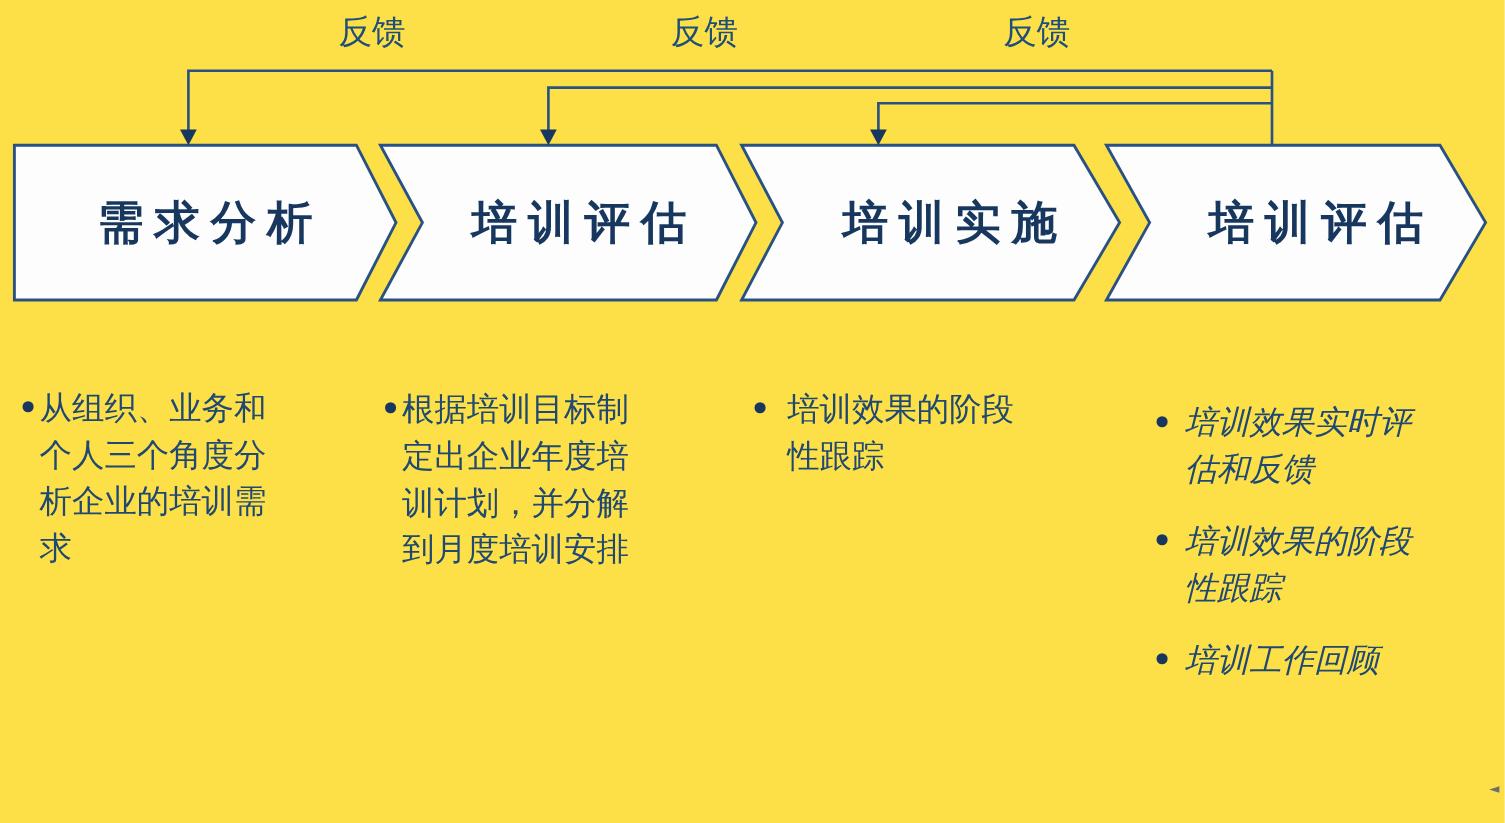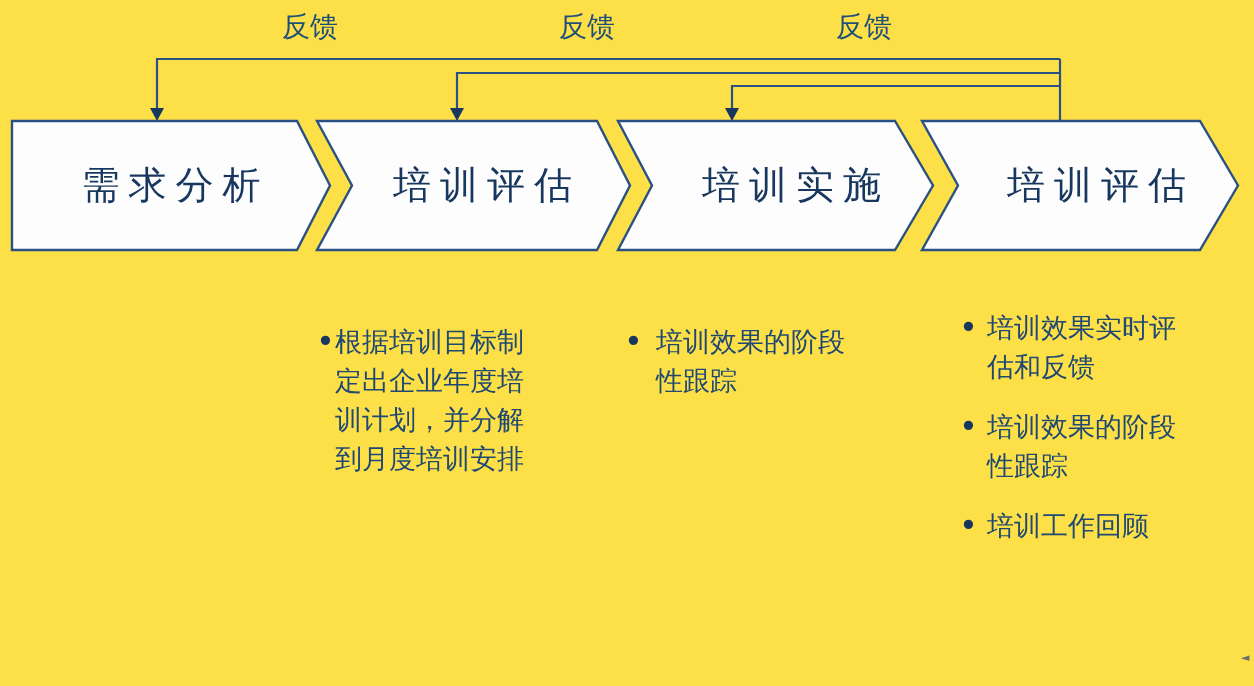--- a/index.html
+++ b/index.html
@@ -8,21 +8,21 @@
     width:1254px;height:686px;
     background:#fde047;
     overflow:hidden;
     font-family:"DejaVu Sans", sans-serif;
   }
   #flow-svg{position:absolute;left:0;top:0;}
   .stage-title{
     position:absolute;
     top:121px;height:129px;
     display:flex;align-items:center;justify-content:center;
-    font-size:38px;font-weight:normal;color:#17375e;
+    font-size:38px;font-weight:bold;color:#17375e;
     letter-spacing:9px;text-indent:9px;
     white-space:nowrap;
   }
   .feedback-label{
     position:absolute;top:8px;width:80px;
     text-align:center;
     font-size:28px;color:#1f4e79;
     white-space:nowrap;
   }
   .bullet-col{
@@ -40,21 +40,21 @@
     font-size:32px;line-height:39px;color:#17375e;
   }
   .bullet-col li.small-bullet::before{
     font-size:21px;left:0;
   }
   .bullet-col.wide-gap li{padding-left:30px;}
   .bullet-col.mid-gap li{padding-left:26px;}
   #col1{left:16px;top:321px;width:214px;}
   #col2{left:318px;top:322px;width:216px;}
   #col3{left:626px;top:322px;width:232px;}
-  #col4{left:961px;top:308px;width:228px;}
+  #col4{left:961px;top:333px;width:228px;font-style:italic;}
   #corner-mark{
     position:absolute;left:1241px;top:649px;
     font-size:11px;color:#6f6f6f;line-height:18px;
   }
 </style>
 </head>
 <body>
 
 <div id="page">
 
@@ -82,20 +82,23 @@
 
   <div class="feedback-label" style="left:270px;">反馈</div>
   <div class="feedback-label" style="left:547px;">反馈</div>
   <div class="feedback-label" style="left:824px;">反馈</div>
 
   <div class="stage-title" style="left:12px;width:318px;">需求分析</div>
   <div class="stage-title" style="left:335px;width:295px;">培训评估</div>
   <div class="stage-title" style="left:650px;width:283px;">培训实施</div>
   <div class="stage-title" style="left:955px;width:283px;">培训评估</div>
 
+  <ul id="col1" class="bullet-col">
+    <li>从组织、业务和个人三个角度分析企业的培训需求</li>
+  </ul>
 
   <ul id="col2" class="bullet-col">
     <li>根据培训目标制定出企业年度培训计划，并分解到月度培训安排</li>
   </ul>
 
   <ul id="col3" class="bullet-col wide-gap">
     <li>培训效果的阶段性跟踪</li>
   </ul>
 
   <ul id="col4" class="bullet-col mid-gap">

